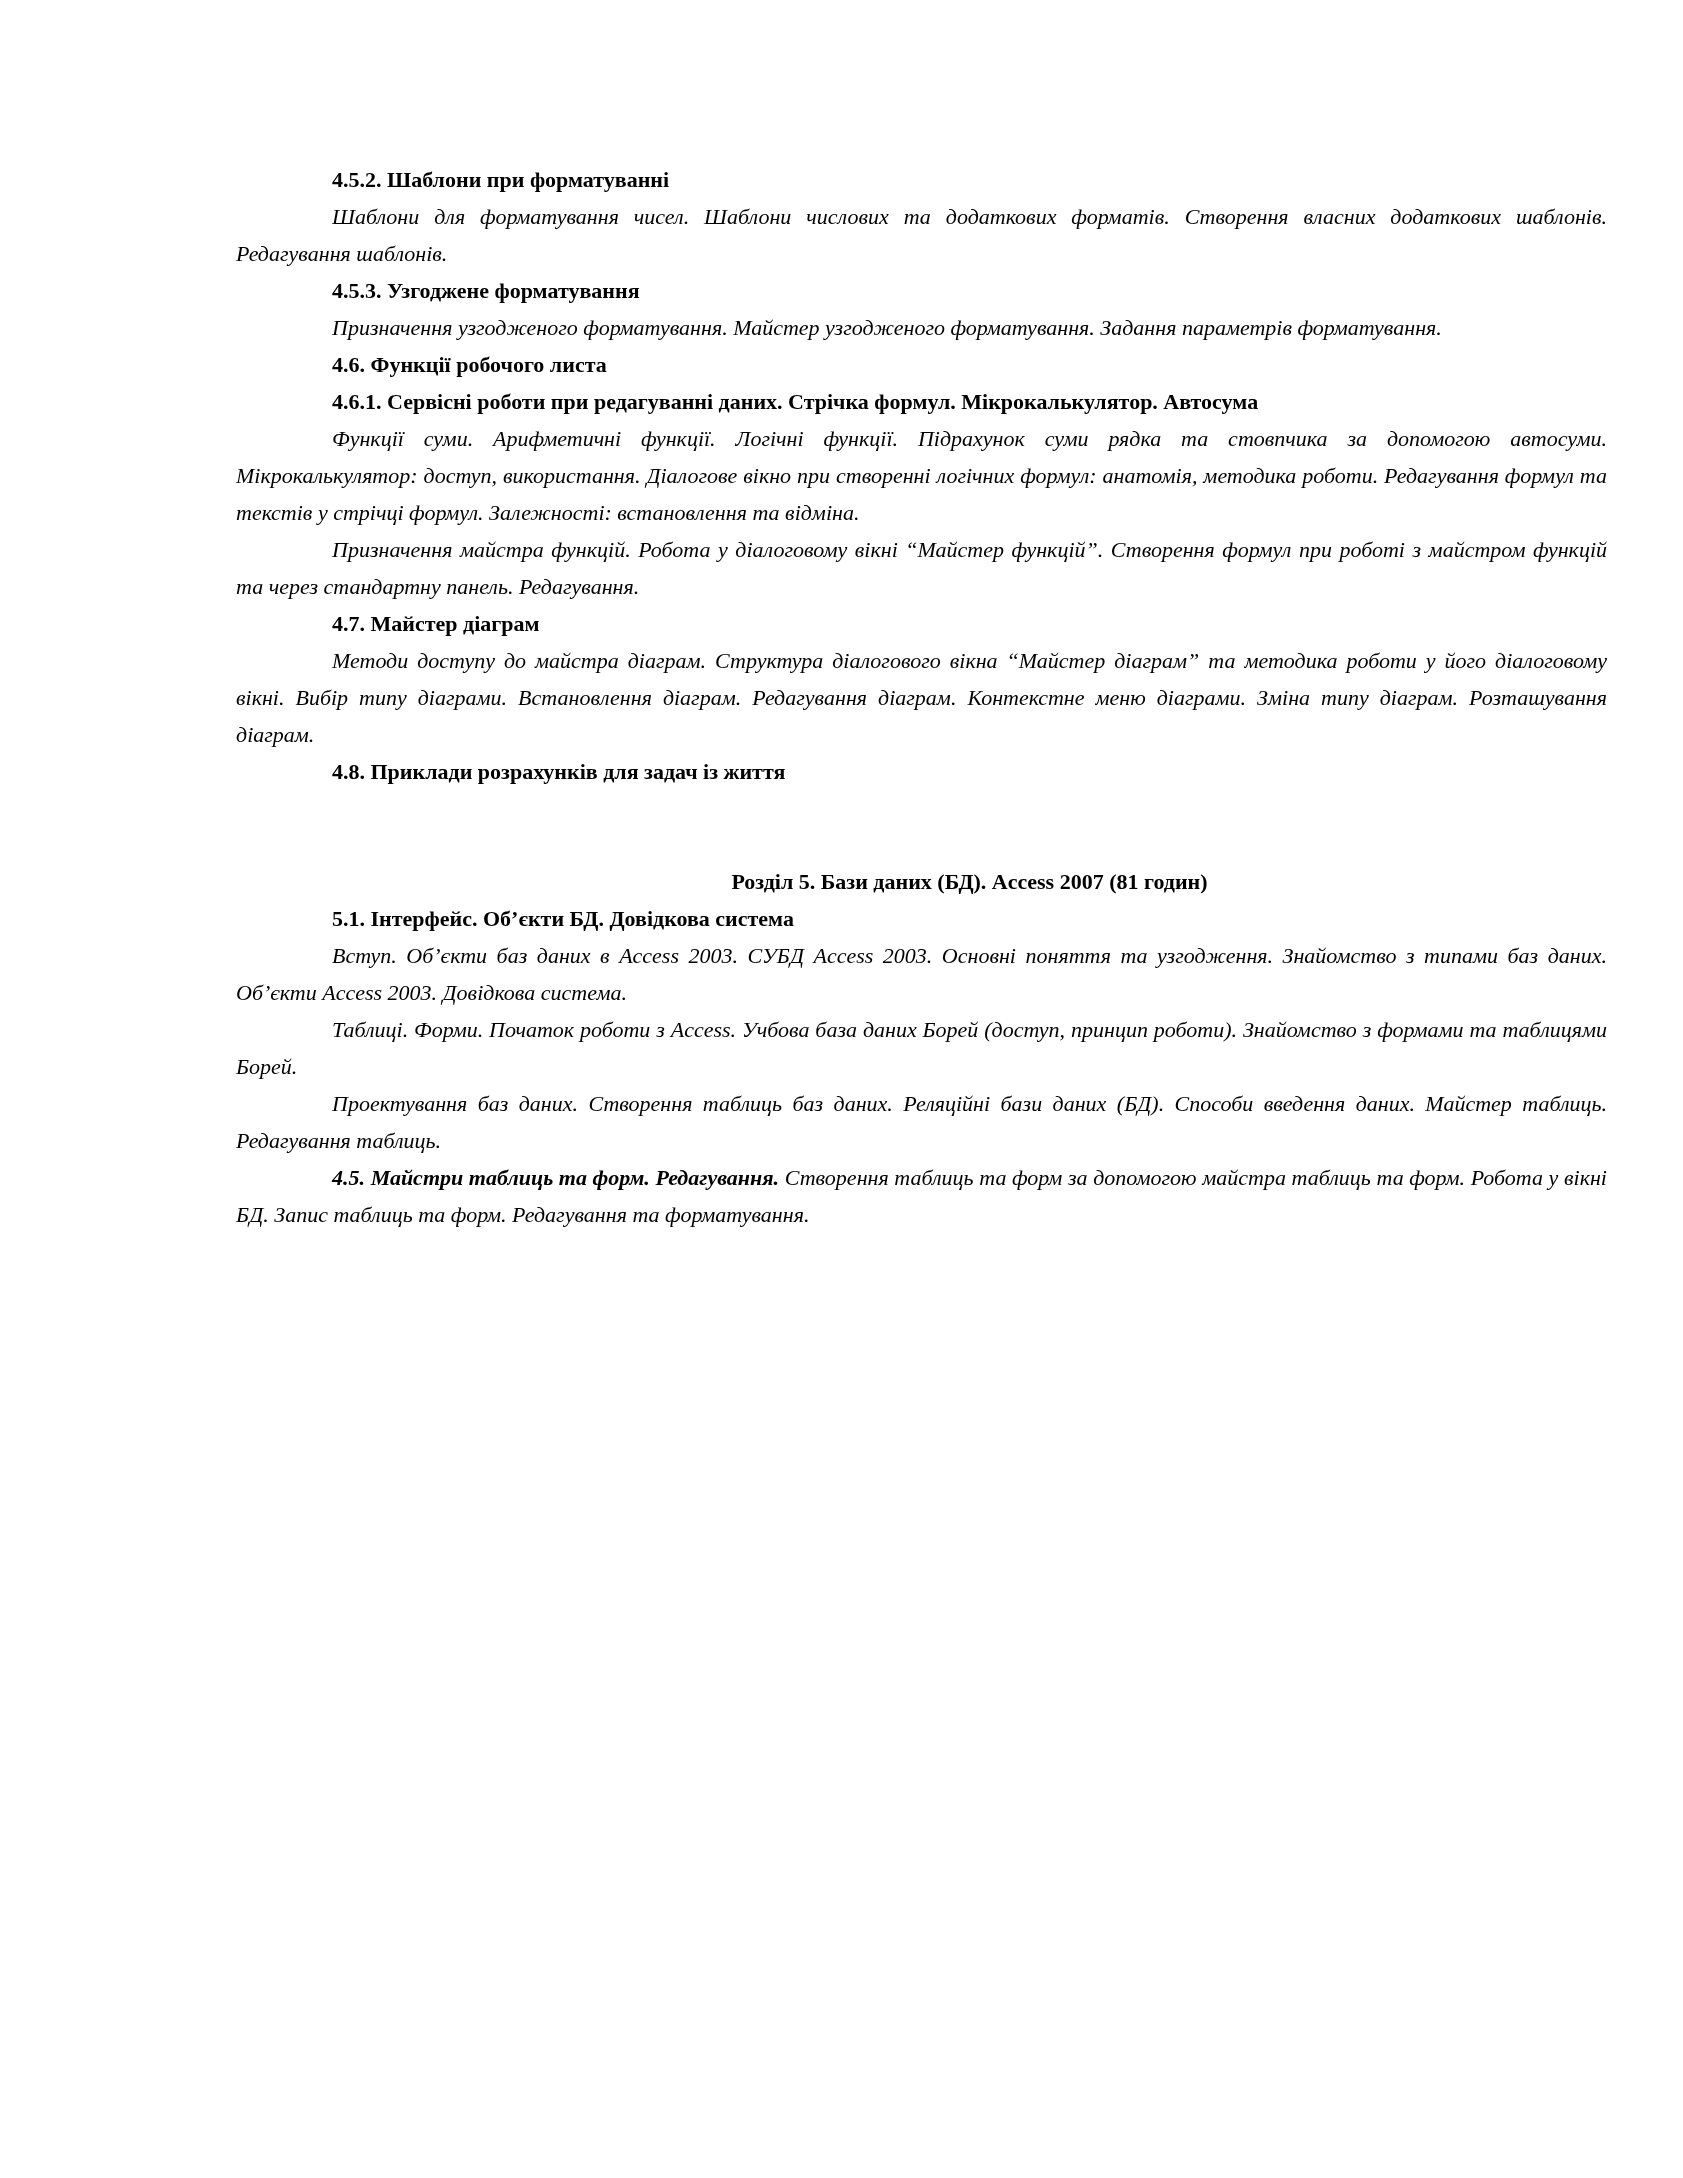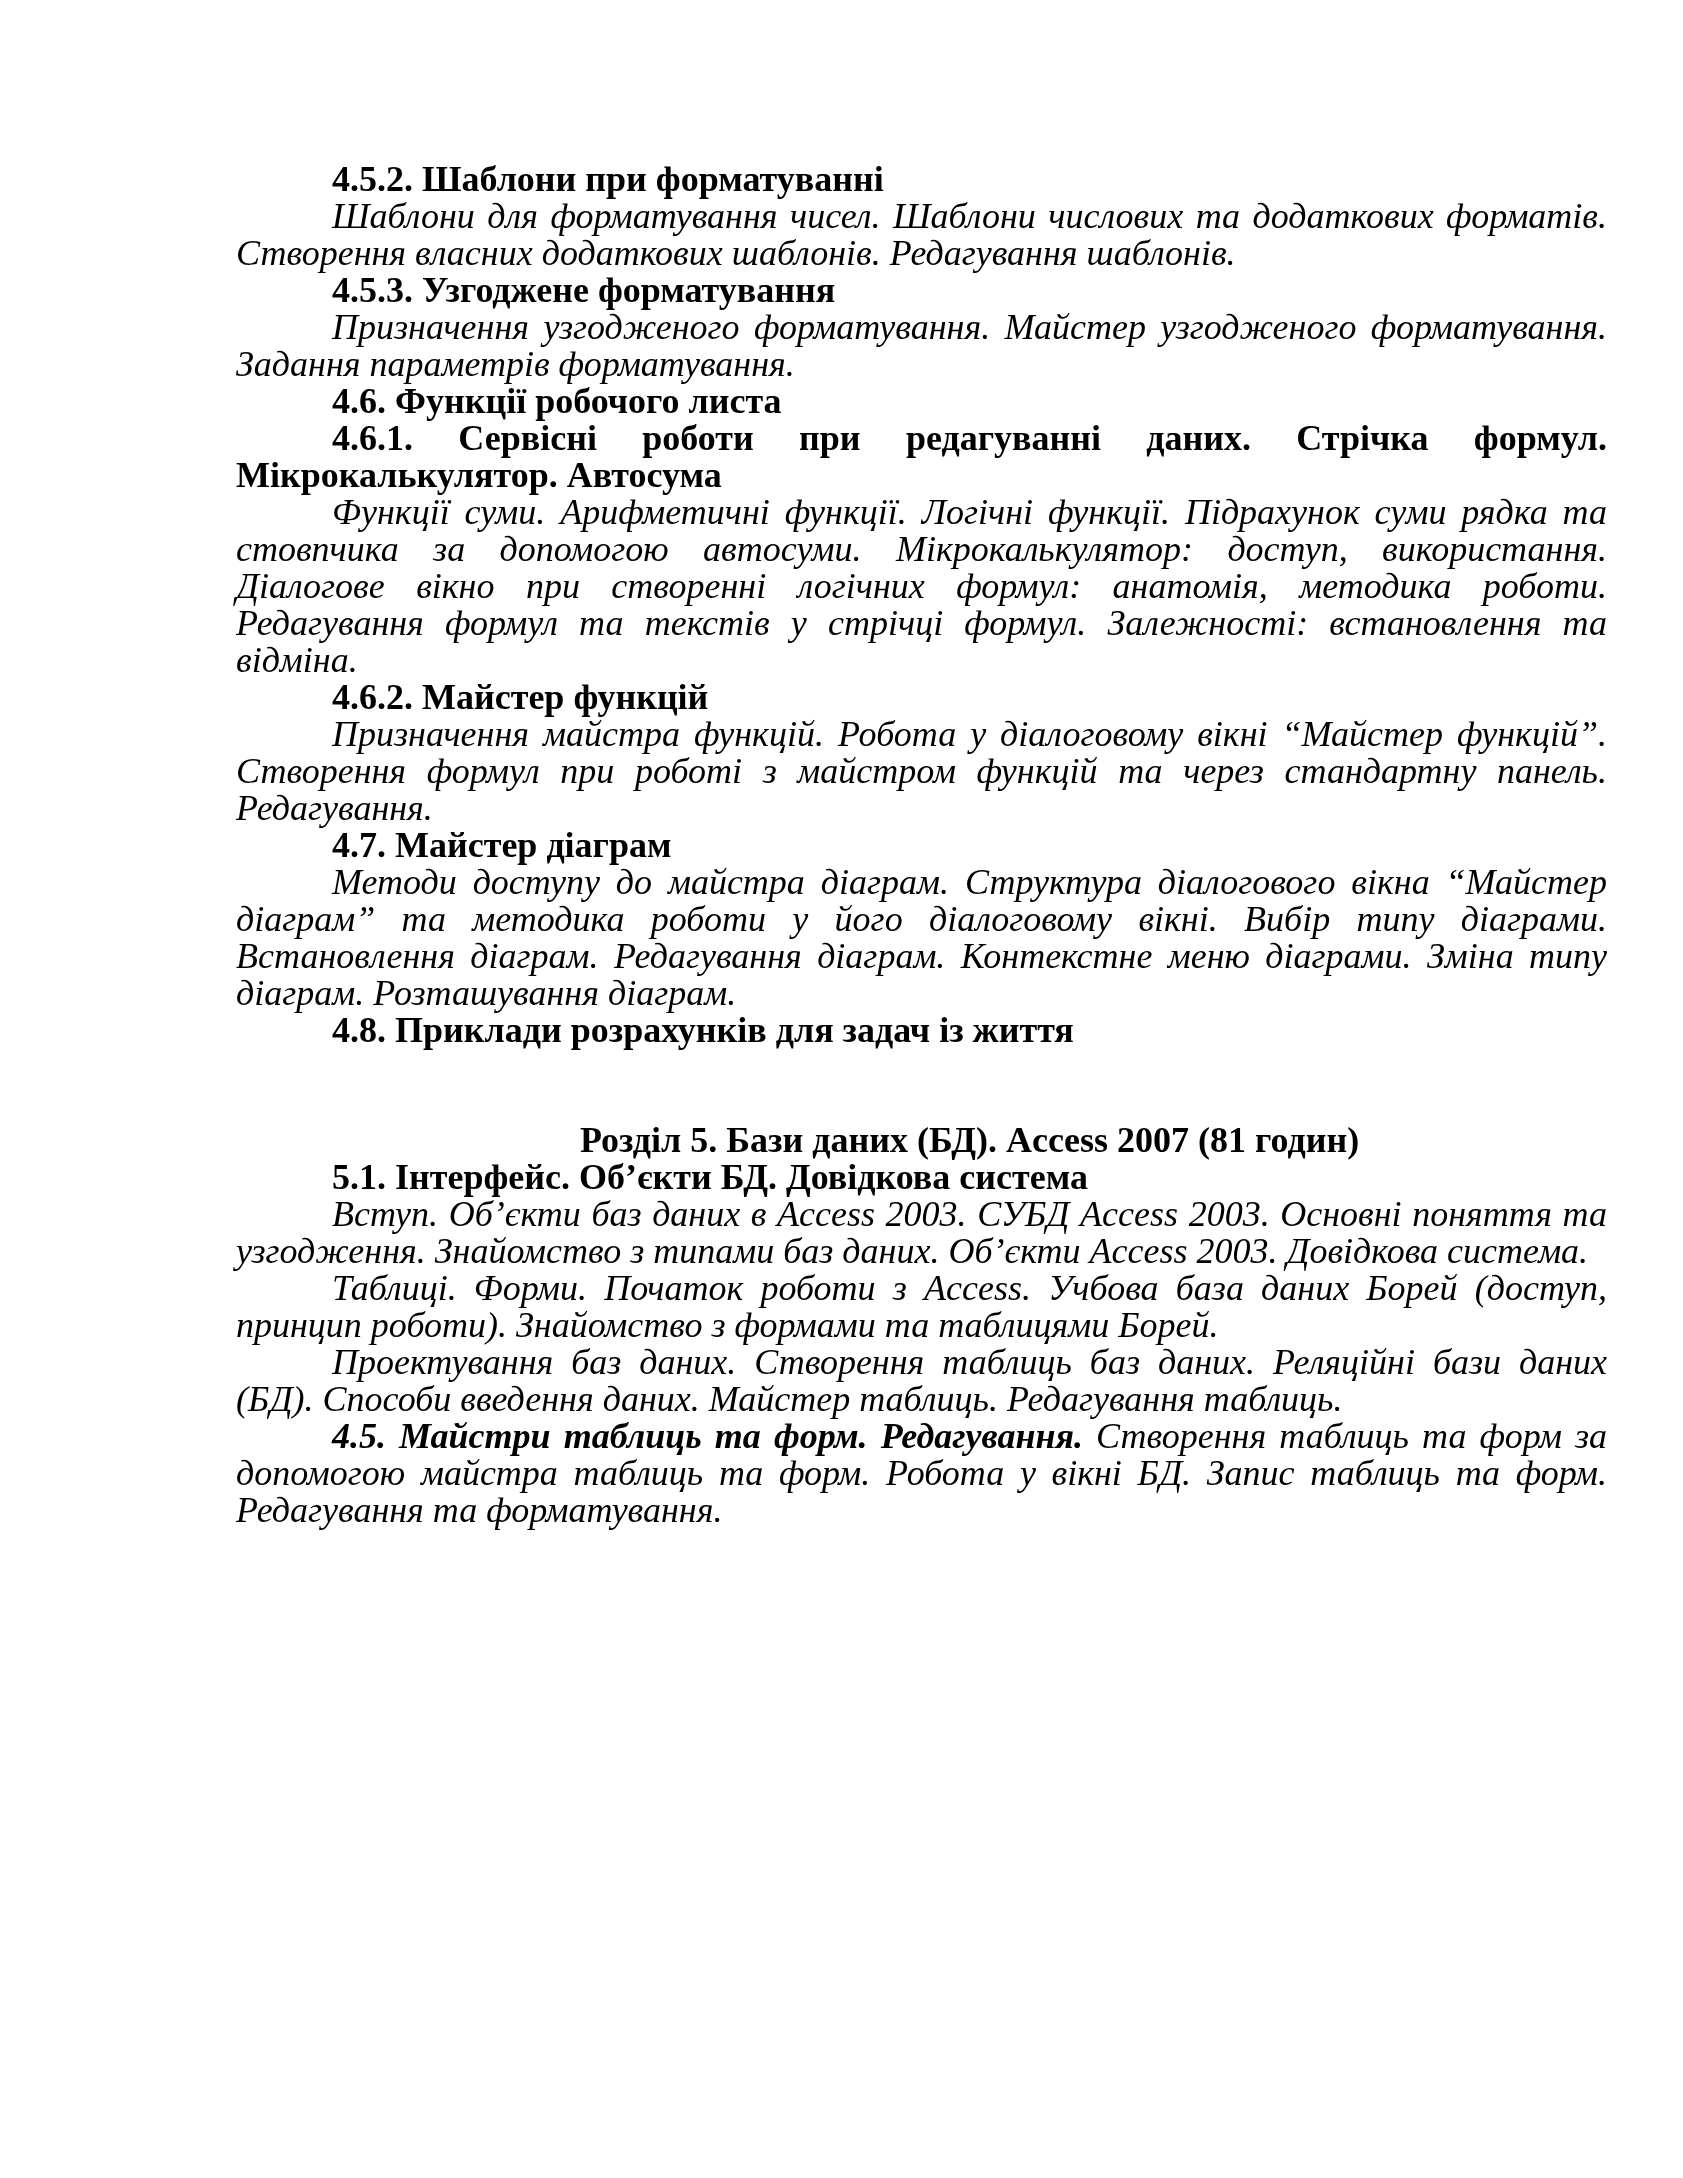--- a/index.html
+++ b/index.html
@@ -3,42 +3,41 @@
 <meta charset="utf-8">
 <style>
   html, body { margin: 0; padding: 0; background: #ffffff; }
   body { width: 1683px; height: 2178px; position: relative; overflow: hidden; }
   .page {
     position: absolute;
     left: 236px;
     top: 161px;
     width: 1371px;
     font-family: "Liberation Serif", "DejaVu Serif", serif;
-    font-size: 36px;
+    font-size: 22px;
     line-height: 37px;
     color: #000000;
   }
   .p { margin: 0; text-align: justify; text-indent: 96px; font-style: italic; }
   .h { margin: 0; font-weight: bold; text-indent: 96px; text-align: justify; }
   .center { margin: 0; font-weight: bold; text-align: center; padding-left: 96px; }
   .gap { height: 73px; }
   .b { font-weight: bold; }
 </style>
 </head>
 <body>
 
 <div class="page">
   <p class="h">4.5.2. Шаблони при форматуванні</p>
   <p class="p">Шаблони для форматування чисел. Шаблони числових та додаткових форматів. Створення власних додаткових шаблонів. Редагування шаблонів.</p>
   <p class="h">4.5.3. Узгоджене форматування</p>
   <p class="p">Призначення узгодженого форматування. Майстер узгодженого форматування. Задання параметрів форматування.</p>
   <p class="h">4.6. Функції робочого листа</p>
   <p class="h">4.6.1. Сервісні роботи при редагуванні даних. Стрічка формул. Мікрокалькулятор. Автосума</p>
   <p class="p">Функції суми. Арифметичні функції. Логічні функції. Підрахунок суми рядка та стовпчика за допомогою автосуми. Мікрокалькулятор: доступ, використання. Діалогове вікно при створенні логічних формул: анатомія, методика роботи. Редагування формул та текстів у стрічці формул. Залежності: встановлення та відміна.</p>
-  <p class="h">4.6.2. Майстер функцій</p>
   <p class="p">Призначення майстра функцій. Робота у діалоговому вікні “Майстер функцій”. Створення формул при роботі з майстром функцій та через стандартну панель. Редагування.</p>
   <p class="h">4.7. Майстер діаграм</p>
   <p class="p">Методи доступу до майстра діаграм. Структура діалогового вікна “Майстер діаграм”  та методика роботи у його діалоговому вікні. Вибір типу діаграми. Встановлення діаграм. Редагування діаграм. Контекстне меню діаграми. Зміна типу діаграм. Розташування діаграм.</p>
   <p class="h">4.8. Приклади розрахунків для задач із життя</p>
   <div class="gap"></div>
   <p class="center">Розділ 5. Бази даних (БД). Access 2007 (81 годин)</p>
   <p class="h">5.1. Інтерфейс. Об’єкти БД. Довідкова система</p>
   <p class="p">Вступ. Об’єкти баз даних в Access 2003. СУБД Access 2003. Основні поняття та узгодження. Знайомство з типами баз даних. Об’єкти Access 2003. Довідкова система.</p>
   <p class="p">Таблиці. Форми. Початок роботи з Access.  Учбова база даних Борей (доступ, принцип роботи). Знайомство з формами та таблицями Борей.</p>
   <p class="p">Проектування баз даних. Створення таблиць баз даних. Реляційні бази даних (БД). Способи введення даних. Майстер таблиць.  Редагування таблиць.</p>

